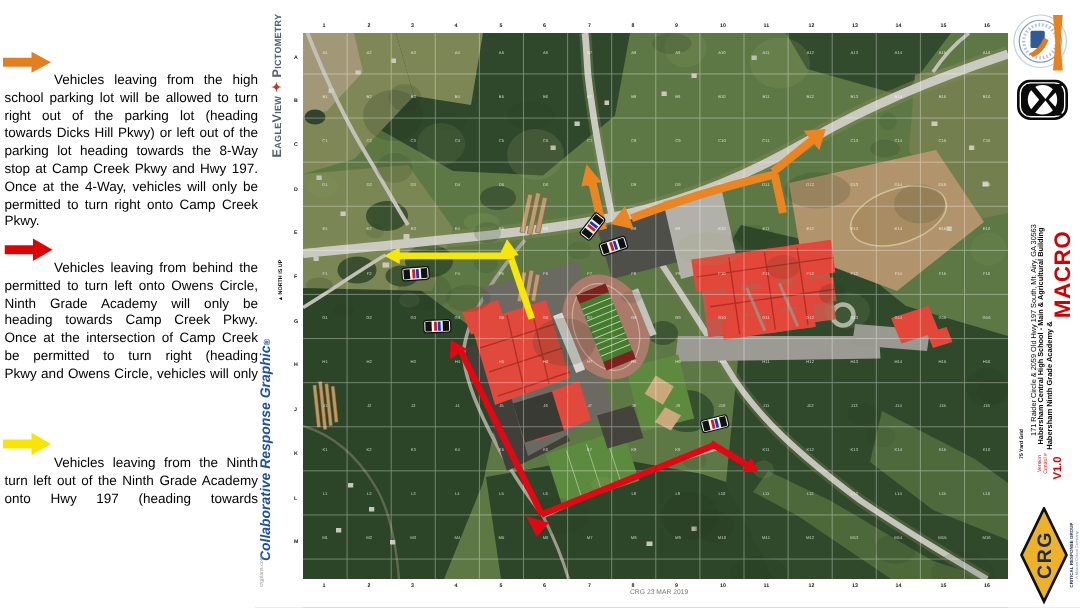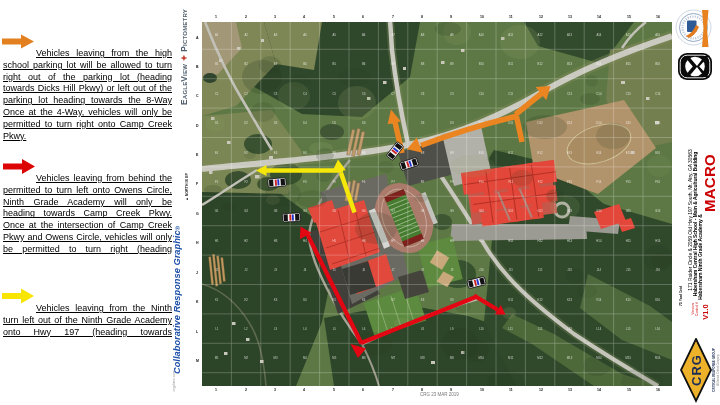--- a/index.html
+++ b/index.html
@@ -1,55 +1,56 @@
 <!DOCTYPE html>
 <html><head>
 <meta charset="utf-8">
 <style>
   html,body{margin:0;padding:0;width:720px;height:405px;overflow:hidden;background:#ffffff;
     font-family:"Liberation Sans", sans-serif;}
   .abs{position:absolute;}
   .vert{position:absolute;transform:translate(-50%,-50%) rotate(-90deg);white-space:nowrap;}
   .jp{position:absolute;left:3px;width:169px;font-size:9px;color:#000;}
-  .jp div{height:11.8px;text-align:justify;text-align-last:justify;white-space:nowrap;overflow:visible;text-decoration:underline;}
+  .jp div{height:11.8px;text-align:justify;text-align-last:justify;white-space:nowrap;overflow:visible;}
   .jp div.first{padding-left:33px;width:136px;}
   .jp div.last{text-align-last:left;}
 </style>
 </head>
 <body>
 
 <div class="abs" style="left:0;top:0;width:202px;height:405px;background:#fff;"></div>
 
 <svg class="abs" style="left:2px;top:34px" width="33" height="15" viewBox="0 0 33 15">
   <polygon points="0,4.5 19,4.5 19,0.5 32,7.5 19,14.5 19,10.5 0,10.5" fill="#e2801f"></polygon>
 </svg>
 
 <div class="jp" style="top:48px;">
 <div class="first">Vehicles leaving from the high</div>
 <div>school parking lot will be allowed to turn</div>
 <div>right out of the parking lot (heading</div>
 <div>towards Dicks Hill Pkwy) or left out of the</div>
 <div>parking lot heading towards the 8-Way</div>
+<div>stop at Camp Creek Pkwy and Hwy 197.</div>
 <div>Once at the 4-Way, vehicles will only be</div>
 <div>permitted to turn right onto Camp Creek</div>
 <div class="last">Pkwy.</div>
 </div>
 
 <svg class="abs" style="left:3px;top:158px" width="33" height="17" viewBox="0 0 33 17">
   <polygon points="0,5.5 19,5.5 19,1 32,8.5 19,16 19,11.5 0,11.5" fill="#dd0404"></polygon>
 </svg>
 
 <div class="jp" style="top:173px;">
 <div class="first">Vehicles leaving from behind the</div>
 <div>permitted to turn left onto Owens Circle,</div>
 <div>Ninth Grade Academy will only be</div>
 <div>heading towards Camp Creek Pkwy.</div>
 <div>Once at the intersection of Camp Creek</div>
+<div>be permitted to turn right (heading</div>
 <div>Pkwy and Owens Circle, vehicles will only</div>
-<div>be permitted to turn right (heading</div>
 </div>
 
 <svg class="abs" style="left:2px;top:288px" width="33" height="16" viewBox="0 0 33 16">
   <polygon points="0,5 19,5 19,0.5 32,8 19,15.5 19,11 0,11" fill="#f8e504"></polygon>
 </svg>
 
 <div class="jp" style="top:303px;">
 <div class="first">Vehicles leaving from the Ninth</div>
 <div>turn left out of the Ninth Grade Academy</div>
 <div>onto Hwy 197 (heading towards</div>

